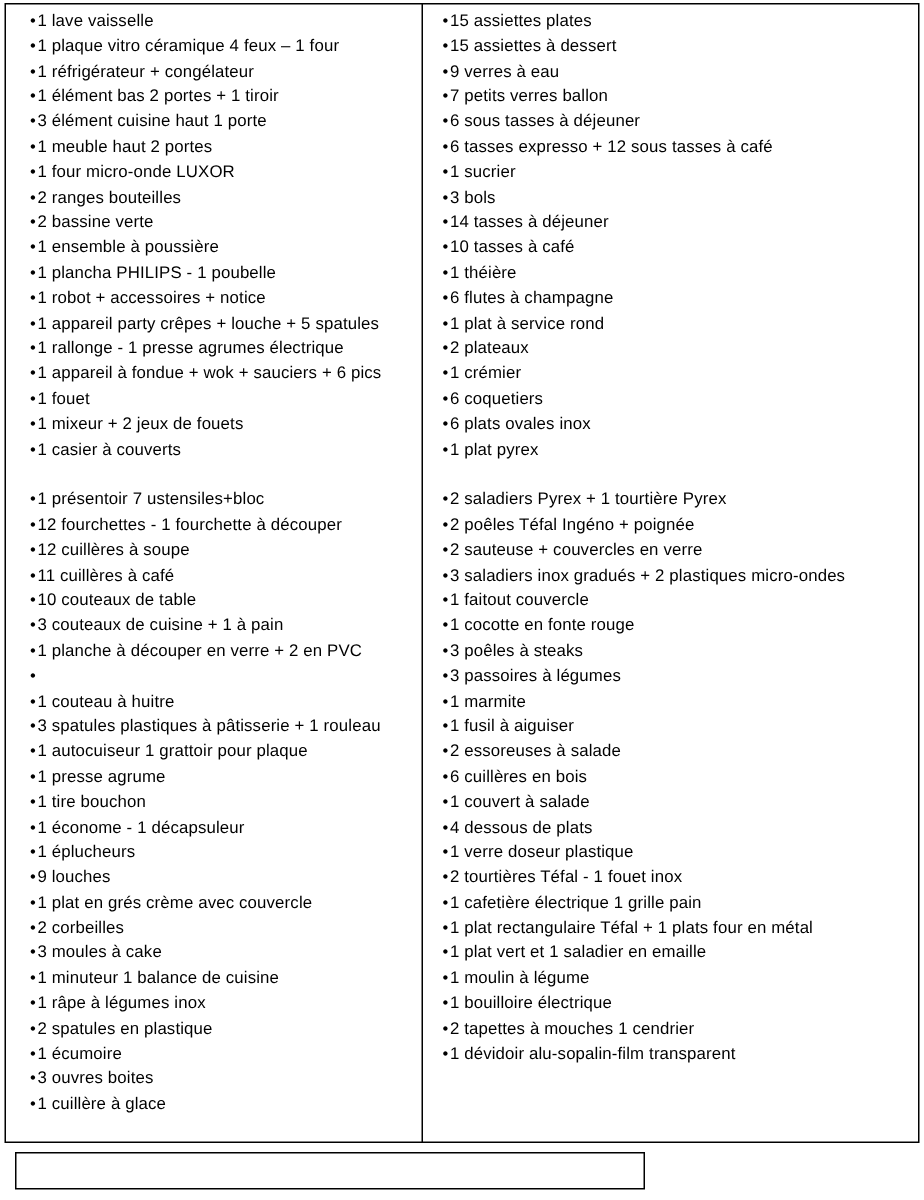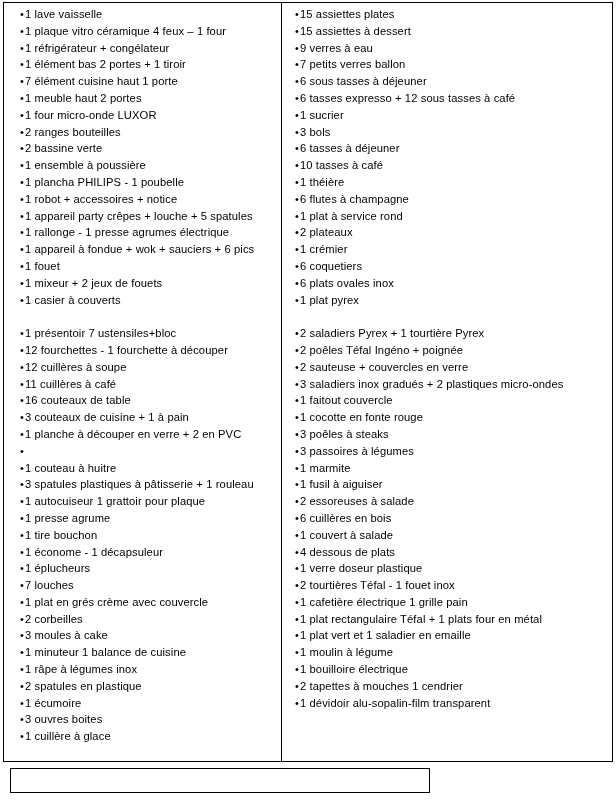--- a/index.html
+++ b/index.html
@@ -86,71 +86,71 @@
 <div class="page">
   <div class="outer-frame"></div>
   <div class="divider"></div>
 
   <div class="columns">
     <div class="col col-left">
         <div class="item"><span class="bullet">•</span><span>1 lave vaisselle</span></div>
         <div class="item"><span class="bullet">•</span><span>1 plaque vitro céramique 4 feux – 1 four</span></div>
         <div class="item"><span class="bullet">•</span><span>1 réfrigérateur + congélateur</span></div>
         <div class="item"><span class="bullet">•</span><span>1 élément bas 2 portes + 1 tiroir</span></div>
-        <div class="item"><span class="bullet">•</span><span>7 élément cuisine haut 1 porte</span></div>
+        <div class="item"><span class="bullet">•</span><span>3 élément cuisine haut 1 porte</span></div>
         <div class="item"><span class="bullet">•</span><span>1 meuble haut 2 portes</span></div>
         <div class="item"><span class="bullet">•</span><span>1 four micro-onde LUXOR</span></div>
         <div class="item"><span class="bullet">•</span><span>2 ranges bouteilles</span></div>
         <div class="item"><span class="bullet">•</span><span>2 bassine verte</span></div>
         <div class="item"><span class="bullet">•</span><span>1 ensemble à poussière</span></div>
         <div class="item"><span class="bullet">•</span><span>1 plancha PHILIPS  -  1 poubelle</span></div>
         <div class="item"><span class="bullet">•</span><span>1 robot + accessoires + notice</span></div>
         <div class="item"><span class="bullet">•</span><span>1 appareil party crêpes + louche + 5 spatules</span></div>
         <div class="item"><span class="bullet">•</span><span>1 rallonge  -  1 presse agrumes électrique</span></div>
         <div class="item"><span class="bullet">•</span><span>1 appareil à fondue + wok + sauciers + 6 pics</span></div>
         <div class="item"><span class="bullet">•</span><span>1 fouet</span></div>
         <div class="item"><span class="bullet">•</span><span>1 mixeur + 2 jeux de fouets</span></div>
         <div class="item"><span class="bullet">•</span><span>1 casier à couverts</span></div>
         <div class="spacer"></div>
         <div class="item"><span class="bullet">•</span><span>1 présentoir 7 ustensiles+bloc</span></div>
         <div class="item"><span class="bullet">•</span><span>12 fourchettes  -  1 fourchette à découper</span></div>
         <div class="item"><span class="bullet">•</span><span>12 cuillères à soupe</span></div>
         <div class="item"><span class="bullet">•</span><span>11 cuillères à café</span></div>
-        <div class="item"><span class="bullet">•</span><span>16 couteaux de table</span></div>
+        <div class="item"><span class="bullet">•</span><span>10 couteaux de table</span></div>
         <div class="item"><span class="bullet">•</span><span>3 couteaux de cuisine + 1 à pain</span></div>
         <div class="item"><span class="bullet">•</span><span>1 planche à découper en verre + 2 en PVC</span></div>
         <div class="item"><span class="bullet">•</span><span></span></div>
         <div class="item"><span class="bullet">•</span><span>1 couteau à huitre</span></div>
         <div class="item"><span class="bullet">•</span><span>3 spatules plastiques à pâtisserie + 1 rouleau</span></div>
         <div class="item"><span class="bullet">•</span><span>1 autocuiseur 1 grattoir pour plaque</span></div>
         <div class="item"><span class="bullet">•</span><span>1 presse agrume</span></div>
         <div class="item"><span class="bullet">•</span><span>1 tire bouchon</span></div>
         <div class="item"><span class="bullet">•</span><span>1 économe  -  1 décapsuleur</span></div>
         <div class="item"><span class="bullet">•</span><span>1 éplucheurs</span></div>
-        <div class="item"><span class="bullet">•</span><span>7 louches</span></div>
+        <div class="item"><span class="bullet">•</span><span>9 louches</span></div>
         <div class="item"><span class="bullet">•</span><span>1 plat en grés crème avec couvercle</span></div>
         <div class="item"><span class="bullet">•</span><span>2 corbeilles</span></div>
         <div class="item"><span class="bullet">•</span><span>3 moules à cake</span></div>
         <div class="item"><span class="bullet">•</span><span>1 minuteur 1 balance de cuisine</span></div>
         <div class="item"><span class="bullet">•</span><span>1 râpe à légumes inox</span></div>
         <div class="item"><span class="bullet">•</span><span>2 spatules en plastique</span></div>
         <div class="item"><span class="bullet">•</span><span>1 écumoire</span></div>
         <div class="item"><span class="bullet">•</span><span>3 ouvres boites</span></div>
         <div class="item"><span class="bullet">•</span><span>1 cuillère à glace</span></div>
       </div>
     <div class="col col-right">
         <div class="item"><span class="bullet">•</span><span>15 assiettes plates</span></div>
         <div class="item"><span class="bullet">•</span><span>15 assiettes à dessert</span></div>
         <div class="item"><span class="bullet">•</span><span>9 verres à eau</span></div>
         <div class="item"><span class="bullet">•</span><span>7 petits verres ballon</span></div>
         <div class="item"><span class="bullet">•</span><span>6 sous tasses à déjeuner</span></div>
         <div class="item"><span class="bullet">•</span><span>6 tasses expresso + 12 sous tasses à café</span></div>
         <div class="item"><span class="bullet">•</span><span>1 sucrier</span></div>
         <div class="item"><span class="bullet">•</span><span>3 bols</span></div>
-        <div class="item"><span class="bullet">•</span><span>6 tasses à déjeuner</span></div>
+        <div class="item"><span class="bullet">•</span><span>14 tasses à déjeuner</span></div>
         <div class="item"><span class="bullet">•</span><span>10 tasses à café</span></div>
         <div class="item"><span class="bullet">•</span><span>1 théière</span></div>
         <div class="item"><span class="bullet">•</span><span>6 flutes à champagne</span></div>
         <div class="item"><span class="bullet">•</span><span>1 plat à service rond</span></div>
         <div class="item"><span class="bullet">•</span><span>2 plateaux</span></div>
         <div class="item"><span class="bullet">•</span><span>1 crémier</span></div>
         <div class="item"><span class="bullet">•</span><span>6 coquetiers</span></div>
         <div class="item"><span class="bullet">•</span><span>6 plats ovales inox</span></div>
         <div class="item"><span class="bullet">•</span><span>1 plat pyrex</span></div>
         <div class="spacer"></div>

